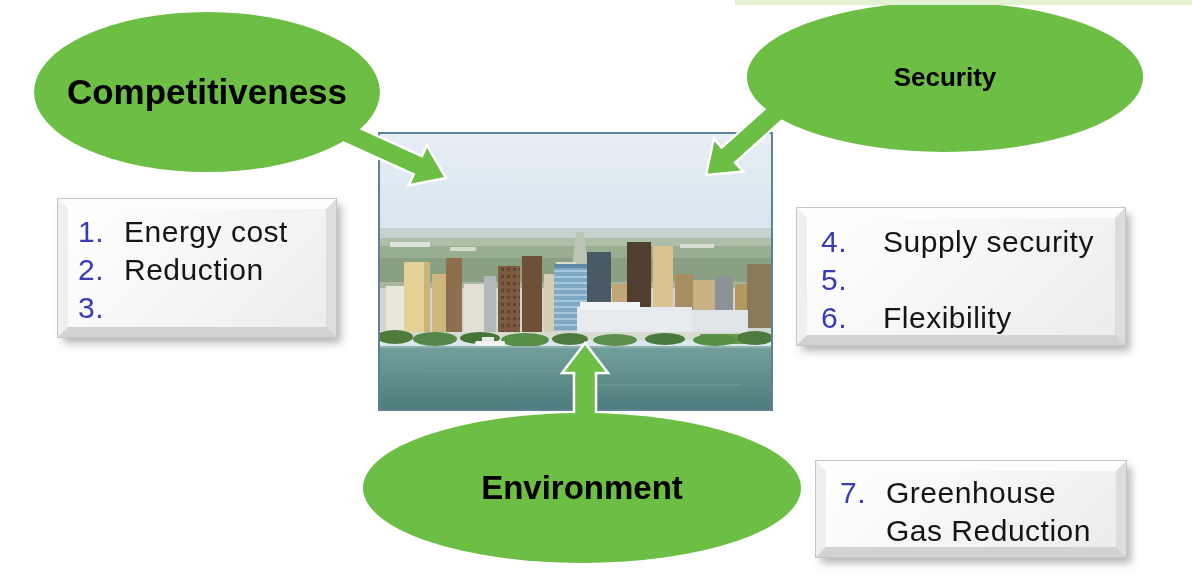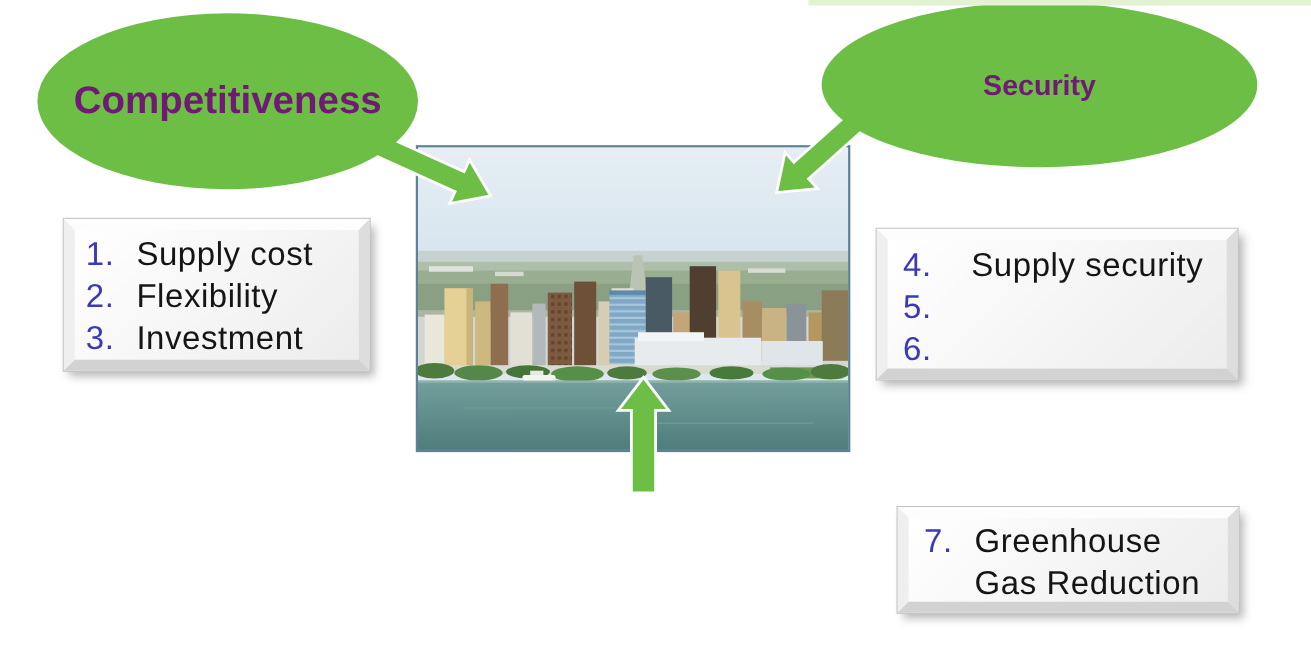--- a/index.html
+++ b/index.html
@@ -4,21 +4,21 @@
 <style>
   html,body{margin:0;padding:0;background:#ffffff;}
   .canvas{
     position:relative;width:1192px;height:586px;background:#ffffff;overflow:hidden;
     font-family:"Liberation Sans",sans-serif;
   }
   
   .ellipse{
     position:absolute;border-radius:50%;background:#6CBE45;
     display:flex;align-items:center;justify-content:center;
-    color:#701a75;font-weight:bold;z-index:3;
+    color:#000000;font-weight:bold;z-index:3;
   }
   .ellipse-comp{left:34px;top:12px;width:346px;height:160px;font-size:35px;}
   .ellipse-sec {left:747px;top:2px;width:396px;height:150px;font-size:26px;}
   .ellipse-env {left:363px;top:413px;width:438px;height:150px;font-size:33px;}
   
   .top-strip{position:absolute;left:735px;top:0;width:457px;height:5px;background:#e4f2d4;z-index:4;}
   
   .arrows{position:absolute;left:0;top:0;z-index:2;pointer-events:none;}
   
   .photo{
@@ -138,48 +138,51 @@
     <polygon points="775.3,99.5 721.7,147.6 713.7,138.6 706,175 743.1,171.4 735.1,162.5 788.7,114.5" fill="#6CBE45" stroke="#ffffff" stroke-width="2.5" stroke-linejoin="miter"></polygon>
     <polygon points="574,448 574,373 562,373 585,343 608,373 596,373 596,448" fill="#6CBE45" stroke="#ffffff" stroke-width="2.5" stroke-linejoin="miter"></polygon>
   </svg>
 
   <div class="ellipse ellipse-comp">
     <span>Competitiveness</span>
   </div>
   <div class="ellipse ellipse-sec">
     <span>Security</span>
   </div>
+  <div class="ellipse ellipse-env">
+    <span>Environment</span>
+  </div>
 
   <div class="top-strip"></div>
 
   <div class="panel panel-left">
     <div class="row">
       <span class="num">1.</span>
-      <span class="itm">Supply cost</span>
+      <span class="itm">Energy cost</span>
     </div>
     <div class="row">
       <span class="num">2.</span>
-      <span class="itm">Flexibility</span>
+      <span class="itm">Reduction</span>
     </div>
     <div class="row">
       <span class="num">3.</span>
-      <span class="itm">Investment</span>
     </div>
   </div>
 
   <div class="panel panel-right">
     <div class="row">
       <span class="num">4.</span>
       <span class="itm">Supply security</span>
     </div>
     <div class="row">
       <span class="num">5.</span>
     </div>
     <div class="row">
       <span class="num">6.</span>
+      <span class="itm">Flexibility</span>
     </div>
   </div>
 
   <div class="panel panel-bottom">
     <div class="row">
       <span class="num">7.</span>
       <span class="itm wrap">Greenhouse Gas Reduction</span>
     </div>
   </div>
 

